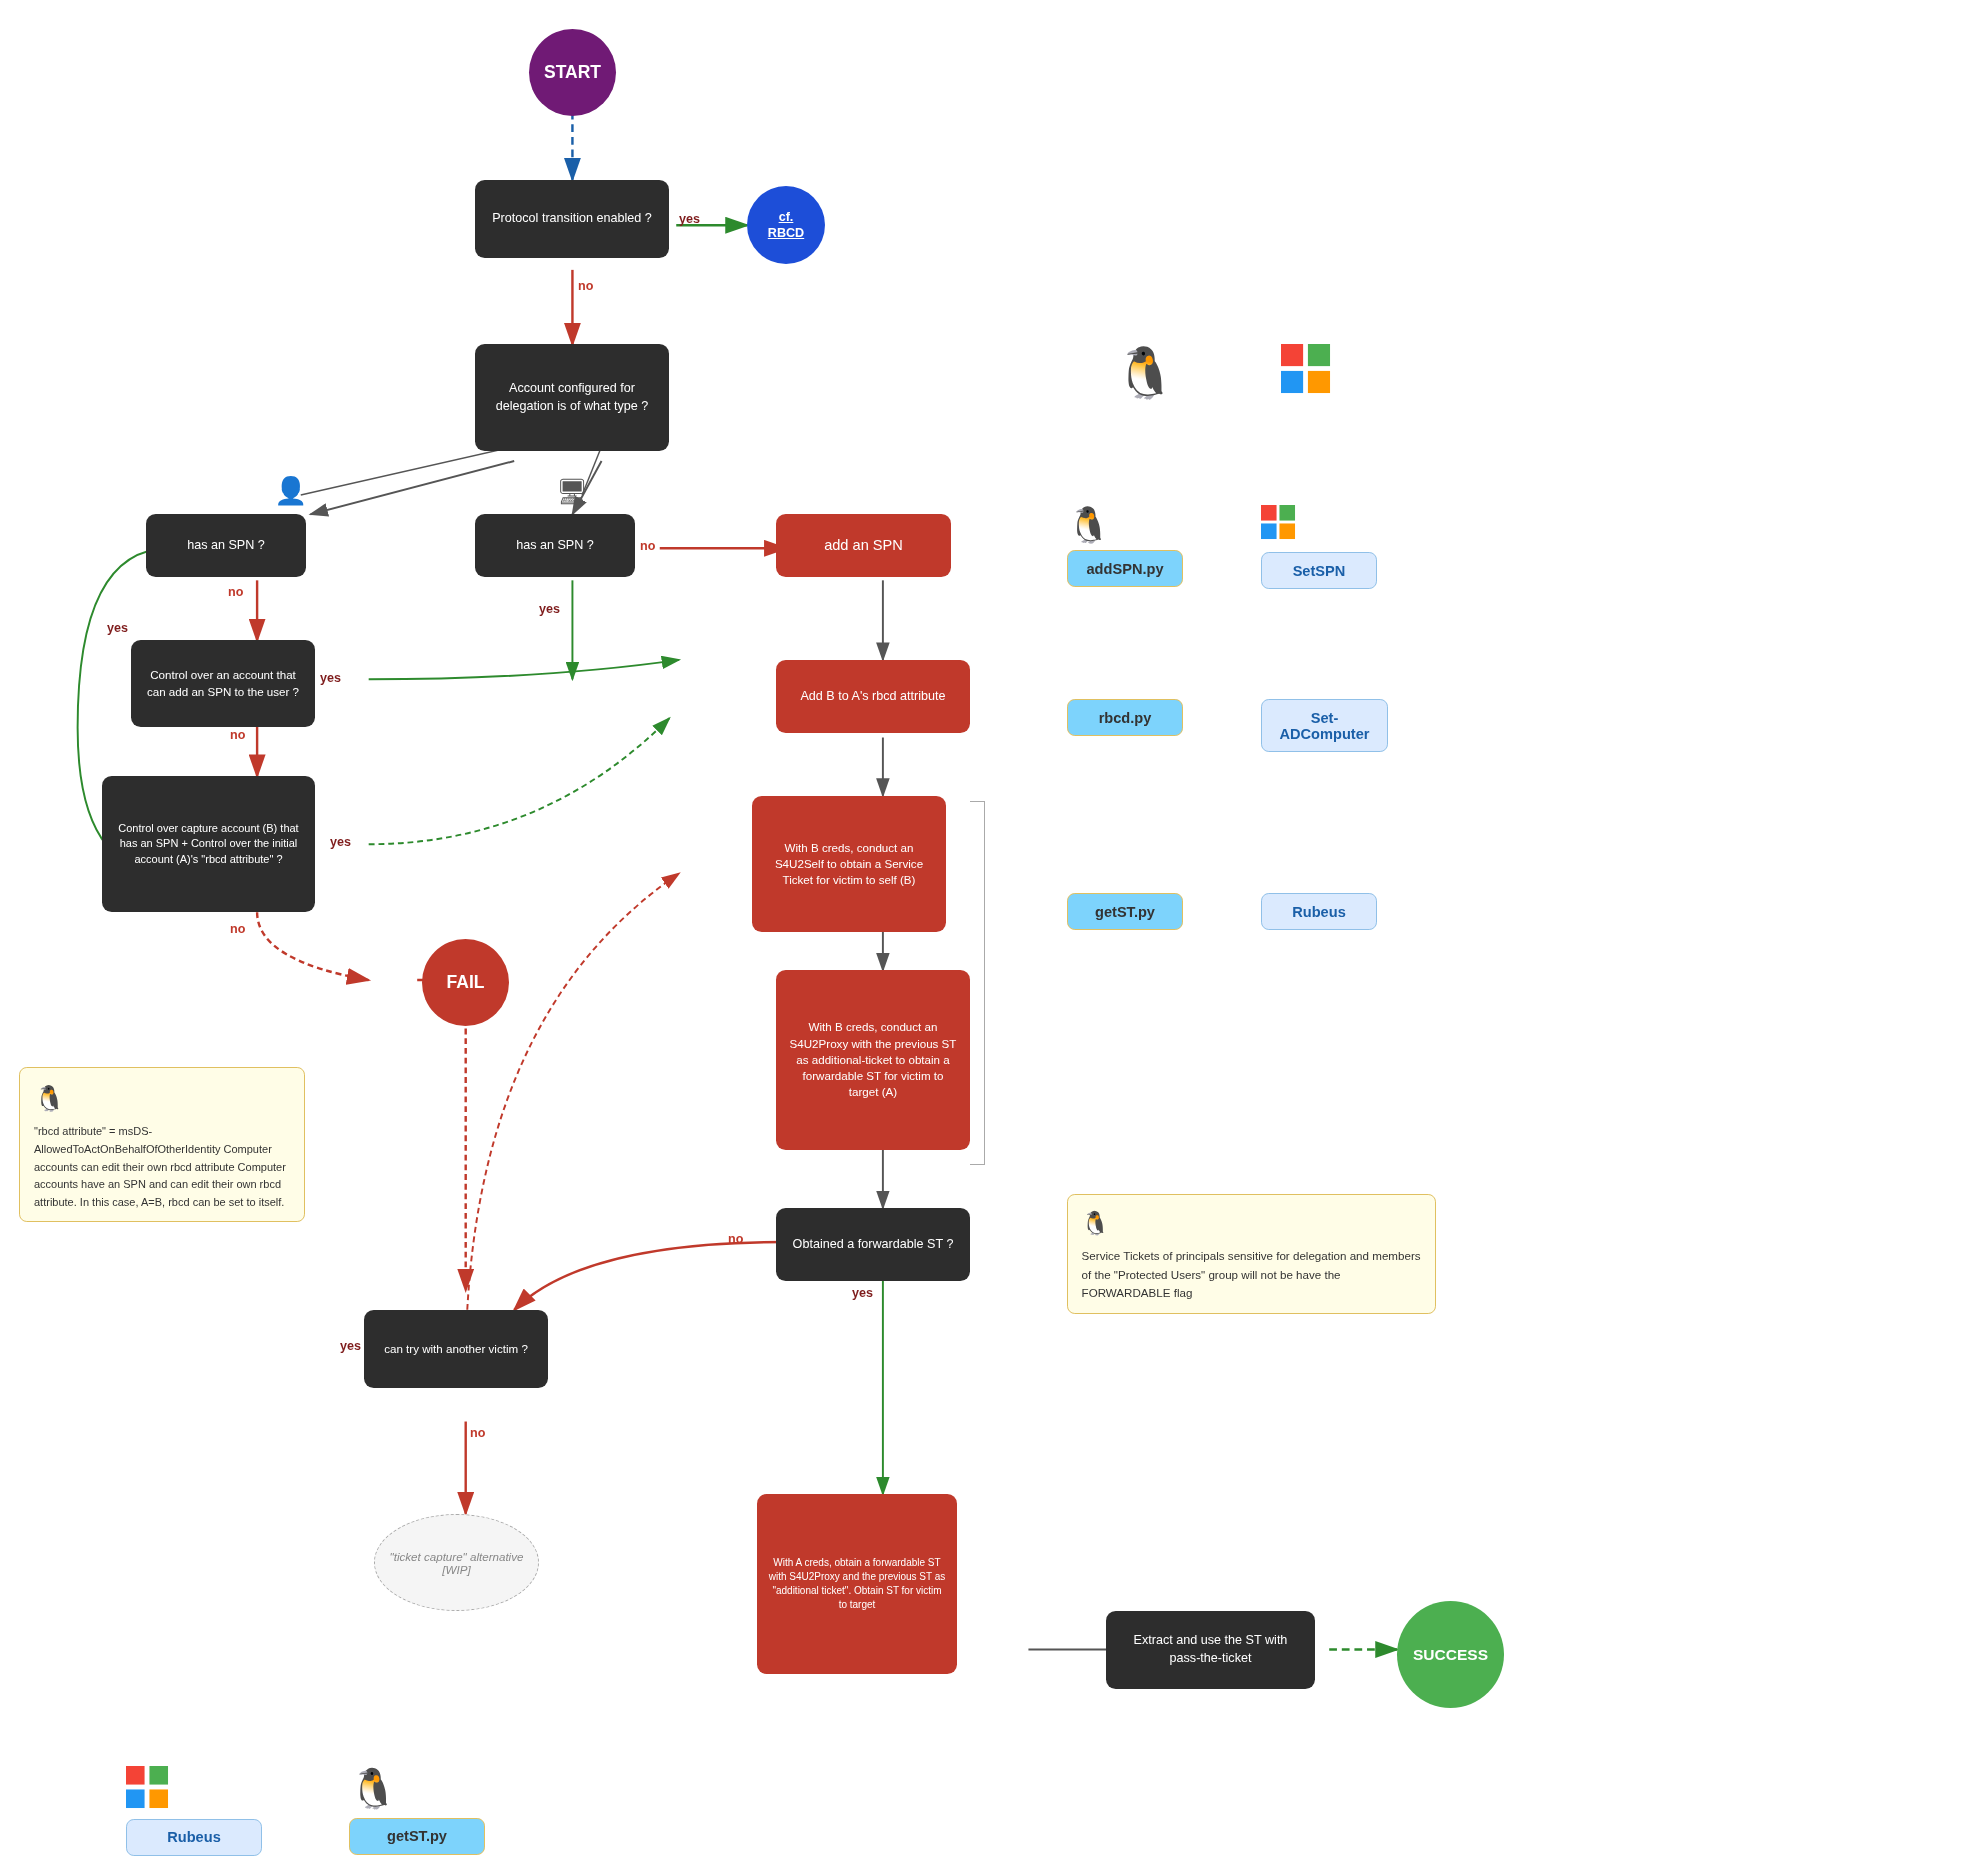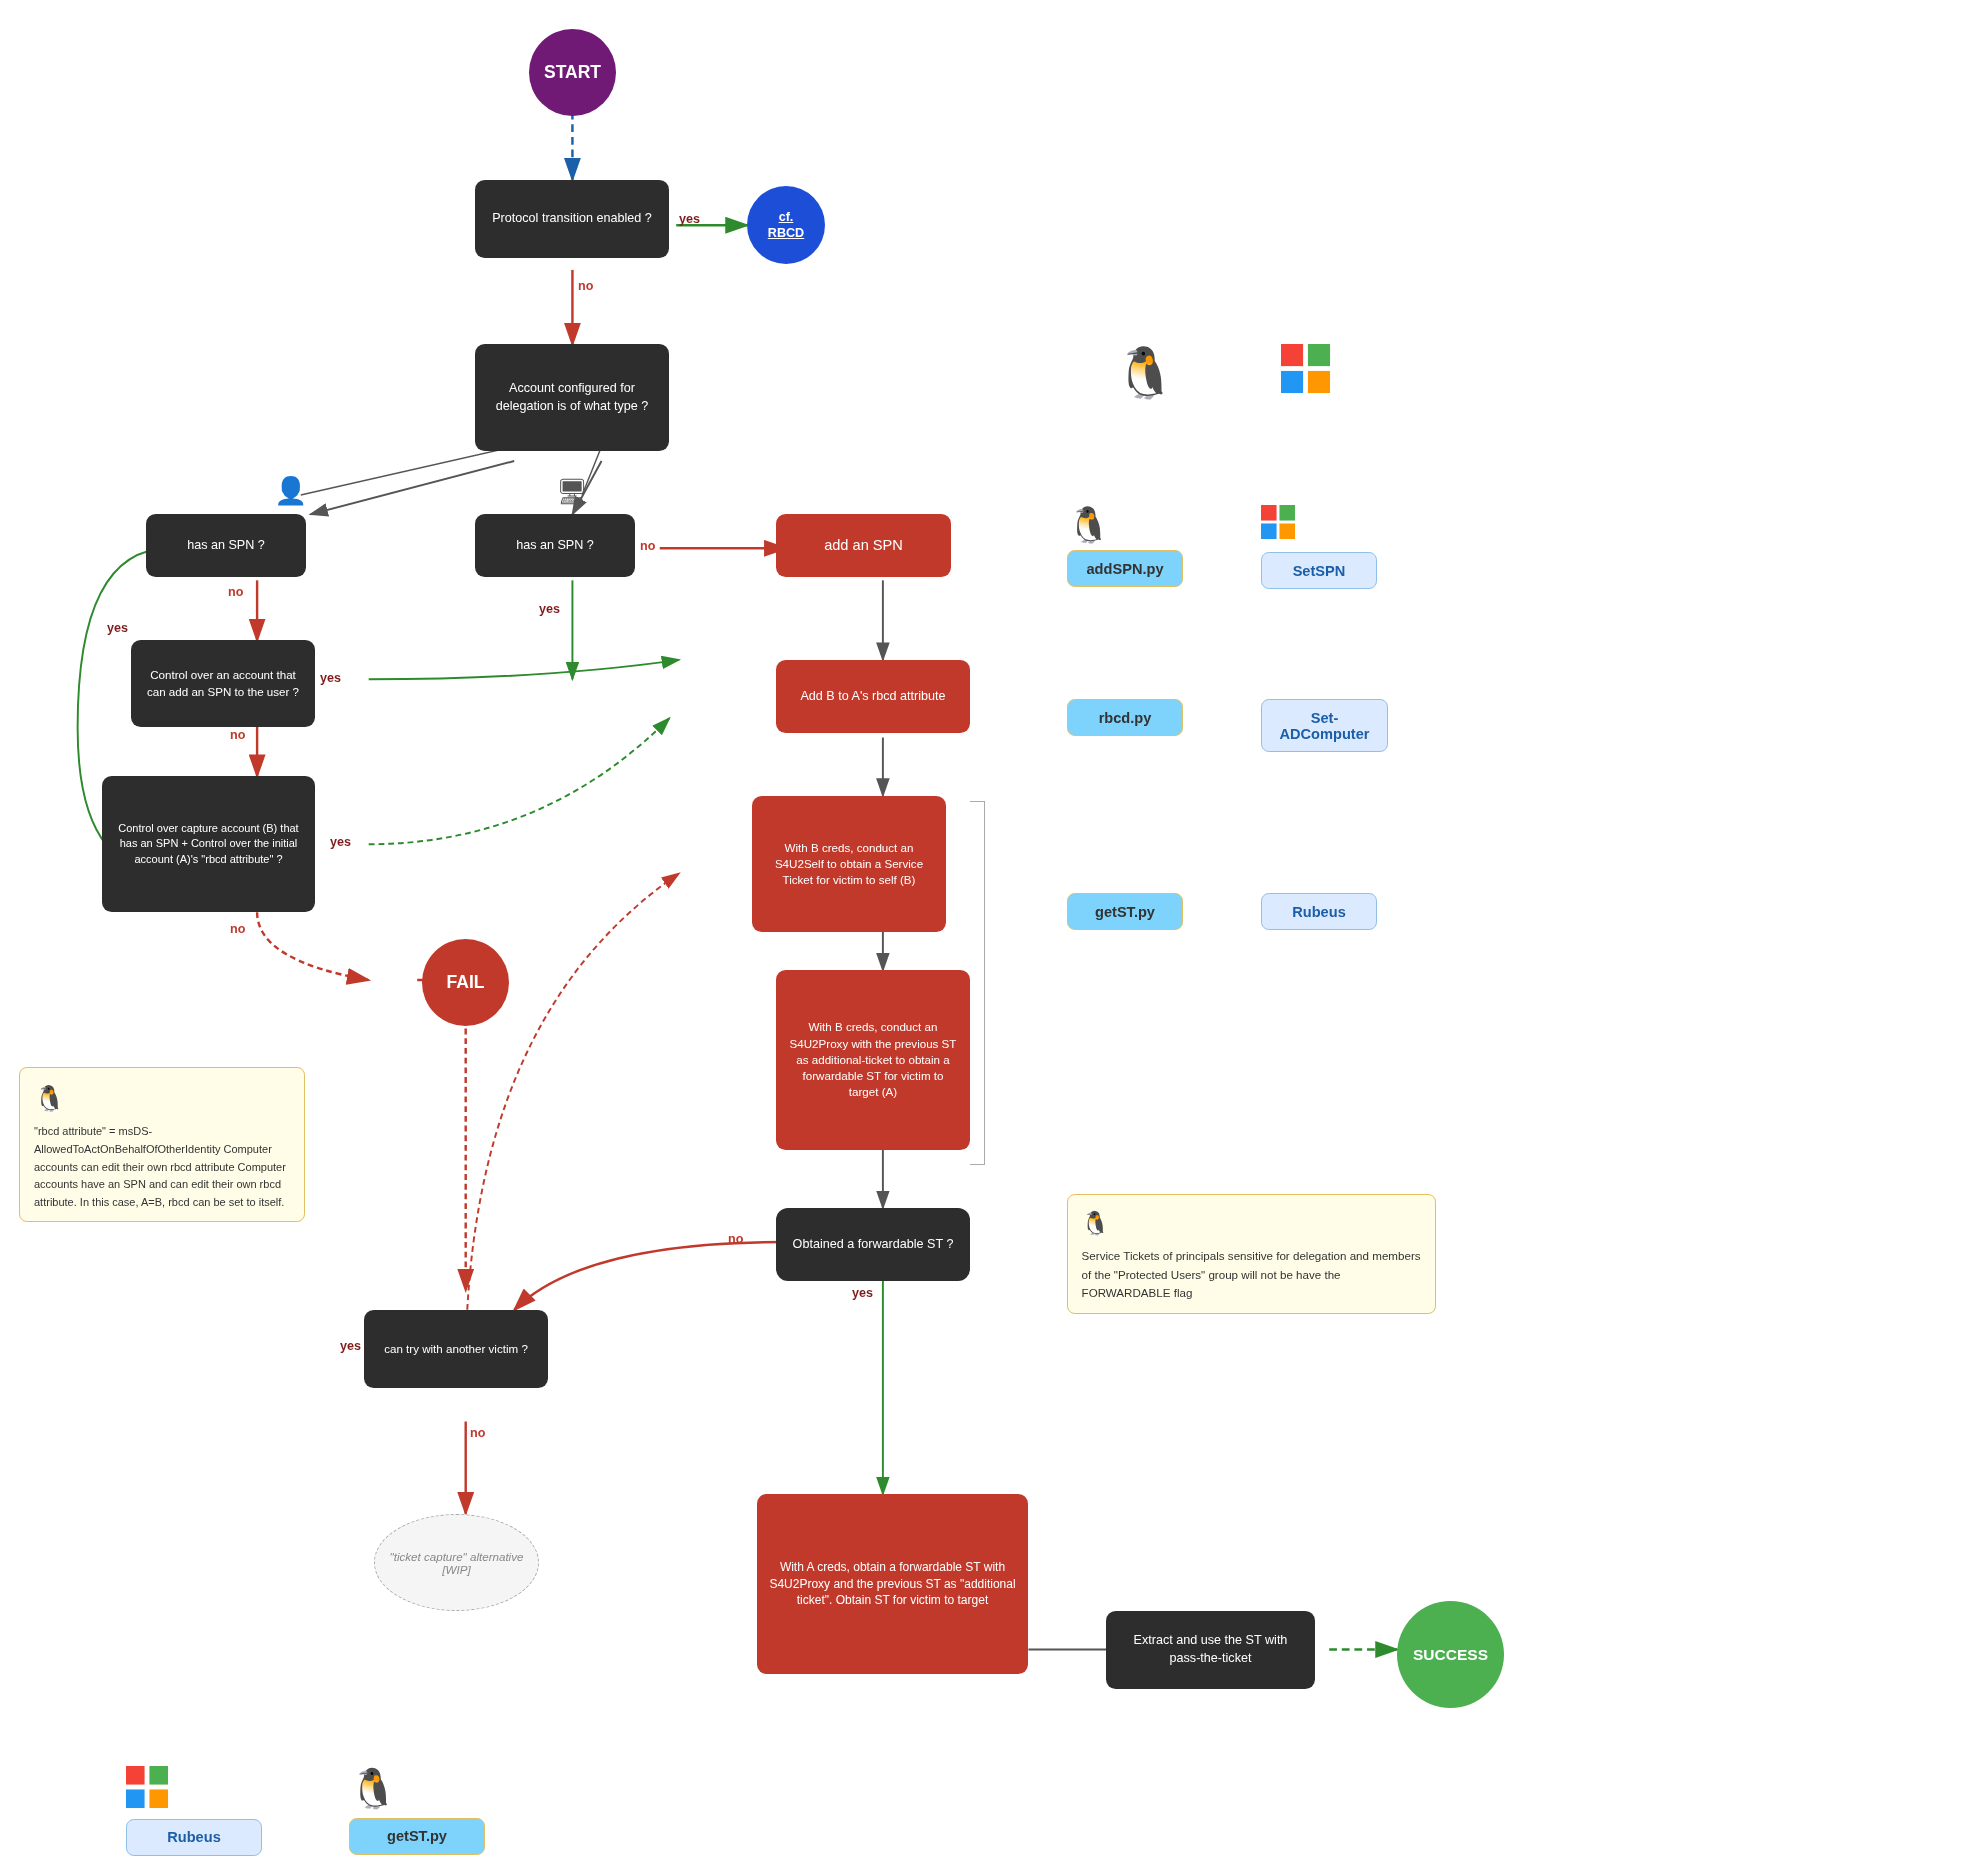--- a/index.html
+++ b/index.html
@@ -283,41 +283,41 @@
   <div class="node node-rect node-red" style="left:744px; top:796px; width:194px; min-height:136px; line-height:1.4; font-size:11.6px;margin-left:8px;">
     <span>With B creds, conduct an S4U2Self to obtain a Service Ticket for victim to self (B)</span>
   </div>
 
   <div class="node node-rect node-red" style="left:776px; top:970px; width:194px; min-height:180px; line-height:1.4; font-size:11.6px;">
     <span>With B creds, conduct an S4U2Proxy with the previous ST as additional-ticket to obtain a forwardable ST for victim to target (A)</span>
   </div>
 
   <div style="position:absolute; left:970px; top:801px; width:14.6px; height:364px; border-right:1.9px solid #aaa; border-top:1.9px solid #aaa; border-bottom:1.9px solid #aaa;"></div>
 
-  <div class="node node-rect node-dark" style="left:776px; top:1208px; width:194px; min-height:73px; line-height:1.4; font-size:12.6px;border-radius:12px;">
+  <div class="node node-rect node-dark" style="left:776px; top:1208px; width:194px; min-height:73px; line-height:1.4; font-size:12.6px;">
     <span>Obtained a forwardable ST ?</span>
   </div>
 
   <div class="node-arrow-label" style="left:852px; top:1286px;">yes</div>
 
   <div class="node-arrow-label node-arrow-label-red" style="left:728px; top:1232px;">no</div>
 
   <div class="node node-rect node-dark" style="left:364px; top:1310px; width:184px; min-height:78px; line-height:1.4; font-size:11.6px;">
     <span>can try with another victim ?</span>
   </div>
 
   <div class="node-arrow-label" style="left:340px; top:1339px;">yes</div>
 
   <div class="node-arrow-label node-arrow-label-red" style="left:470px; top:1426px;">no</div>
 
   <div class="wip-circle" style="left:374px; top:1514px; width:165px; height:97px; font-size:11.6px;">
     <span>"ticket capture" alternative [WIP]</span>
   </div>
 
-  <div class="node node-rect node-red" style="left:757px; top:1494px; width:271px; min-height:180px; line-height:1.4; font-size:12px;">
+  <div class="node node-rect node-red" style="left:757px; top:1494px; width:200px; min-height:180px; line-height:1.4; font-size:10px;">
     <span>With A creds, obtain a forwardable ST with S4U2Proxy and the previous ST as "additional ticket". Obtain ST for victim to target</span>
   </div>
 
   <div class="node node-rect node-dark" style="left:1106px; top:1611px; width:209px; min-height:78px; line-height:1.4; font-size:12.6px;">
     <span>Extract and use the ST with pass-the-ticket</span>
   </div>
 
   <div class="node node-circle node-success" style="left:1397px; top:1601px; width:107px; height:107px; font-size:15.5px;">
     <span>SUCCESS</span>
   </div>

